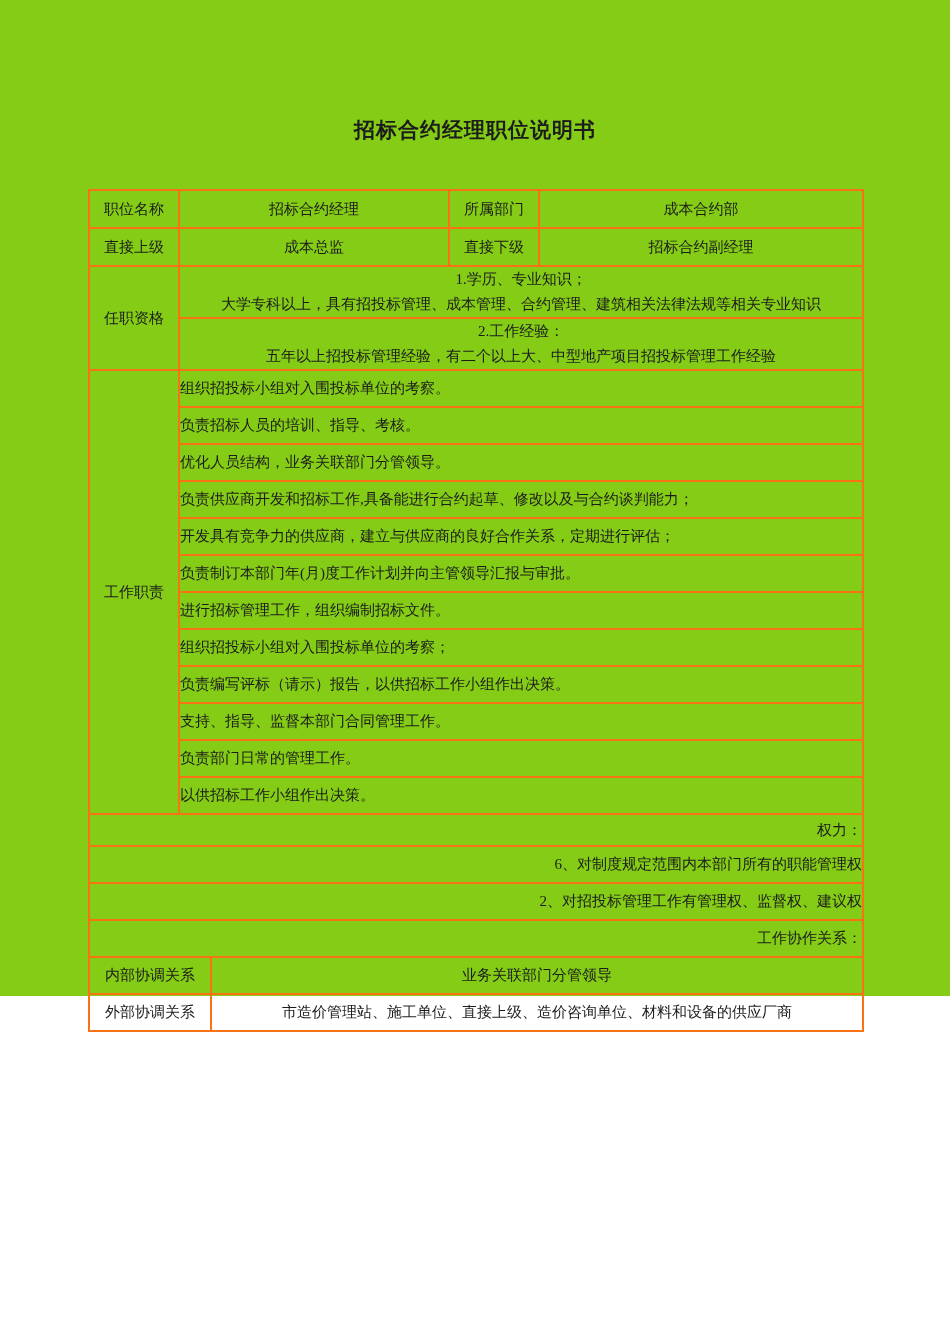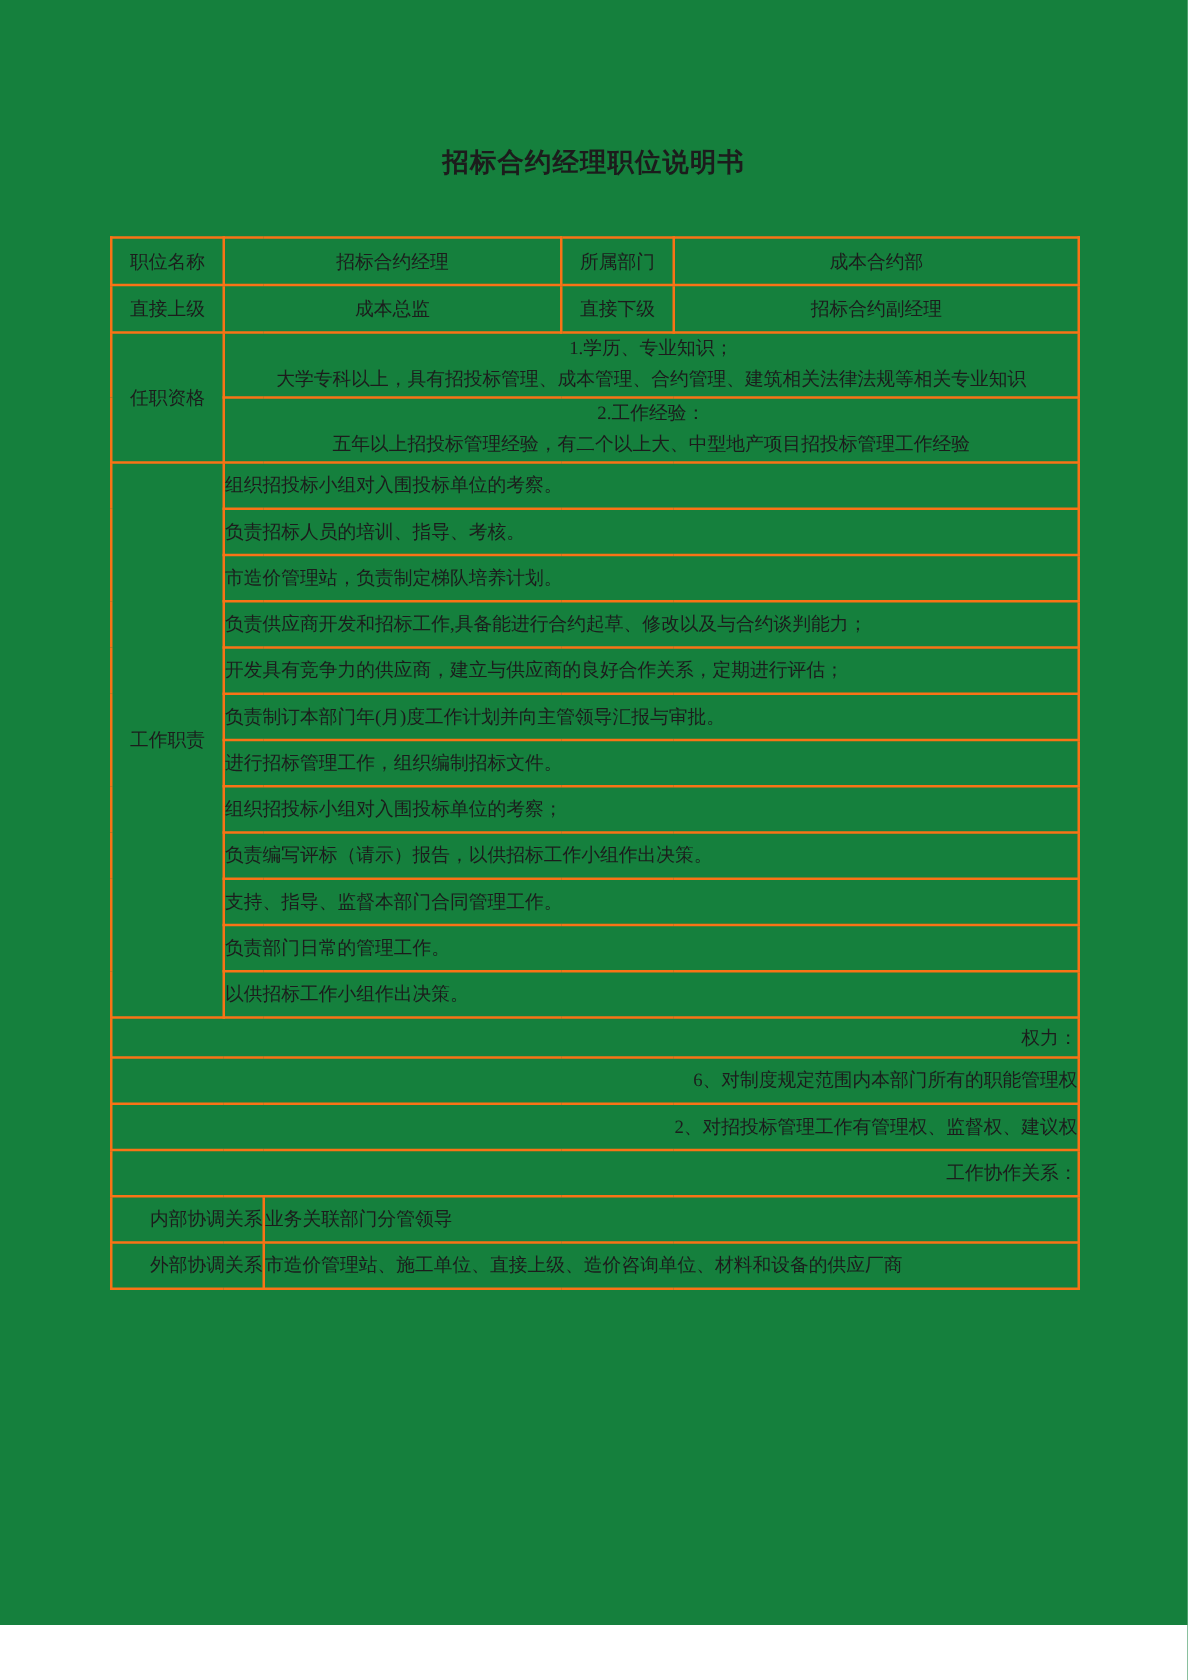--- a/index.html
+++ b/index.html
@@ -4,21 +4,21 @@
 <style>
   * { box-sizing: border-box; }
   html, body { margin: 0; padding: 0; }
   body {
     width: 950px;
     height: 1344px;
     background: #ffffff;
     font-family: "Liberation Serif", "DejaVu Serif", serif;
     color: #1c1c1c;
   }
-  .page { position: relative; width: 950px; height: 1300px; background: #15803d; }
+  .page { position: relative; width: 950px; height: 996px; background: #84cc16; }
   .doc-title {
     padding-top: 116px;
     text-align: center;
     font-size: 21px;
     font-weight: 700;
     letter-spacing: 1px;
   }
   table.job-table {
     border-collapse: collapse;
     table-layout: fixed;
@@ -33,22 +33,22 @@
     overflow: hidden;
     padding: 0;
   }
   .cell-label { text-align: center; }
   .cell-value { text-align: center; }
   .cell-section-label { text-align: center; font-weight: 400; }
   .cell-duty { padding-left: 12px; text-align: left; }
   .cell-qual { padding-left: 34px; text-align: center; }
   .cell-qual div { line-height: 25px; }
   .cell-full { padding-left: 8px; text-align: right; }
-  .cell-colab-label { padding-left: 8px; text-align: right; margin-top: 18px; }
-  .cell-colab-value { padding-left: 13px; text-align: left; }
+  .cell-colab-label { padding-left: 8px; text-align: center; margin-top: 18px; }
+  .cell-colab-value { padding-left: 13px; text-align: center; }
   tr.r-head { height: 38px; }
   tr.r-qual { height: 52px; }
   tr.r-duty { height: 37px; }
   tr.r-power { height: 32px; }
   tr.r-std { height: 37px; }
 </style>
 </head>
 <body>
 
 <div class="page">
@@ -94,21 +94,21 @@
     </tr>
 
     <tr class="r-duty">
       <td class="cell-section-label" rowspan="12">工作职责</td>
       <td class="cell-duty" colspan="4">组织招投标小组对入围投标单位的考察。</td>
     </tr>
     <tr class="r-duty">
       <td class="cell-duty" colspan="4">负责招标人员的培训、指导、考核。</td>
     </tr>
     <tr class="r-duty">
-      <td class="cell-duty" colspan="4">市造价管理站，负责制定梯队培养计划。</td>
+      <td class="cell-duty" colspan="4">优化人员结构，业务关联部门分管领导。</td>
     </tr>
     <tr class="r-duty">
       <td class="cell-duty" colspan="4">负责供应商开发和招标工作,具备能进行合约起草、修改以及与合约谈判能力；</td>
     </tr>
     <tr class="r-duty">
       <td class="cell-duty" colspan="4">开发具有竞争力的供应商，建立与供应商的良好合作关系，定期进行评估；</td>
     </tr>
     <tr class="r-duty">
       <td class="cell-duty" colspan="4">负责制订本部门年(月)度工作计划并向主管领导汇报与审批。</td>
     </tr>

